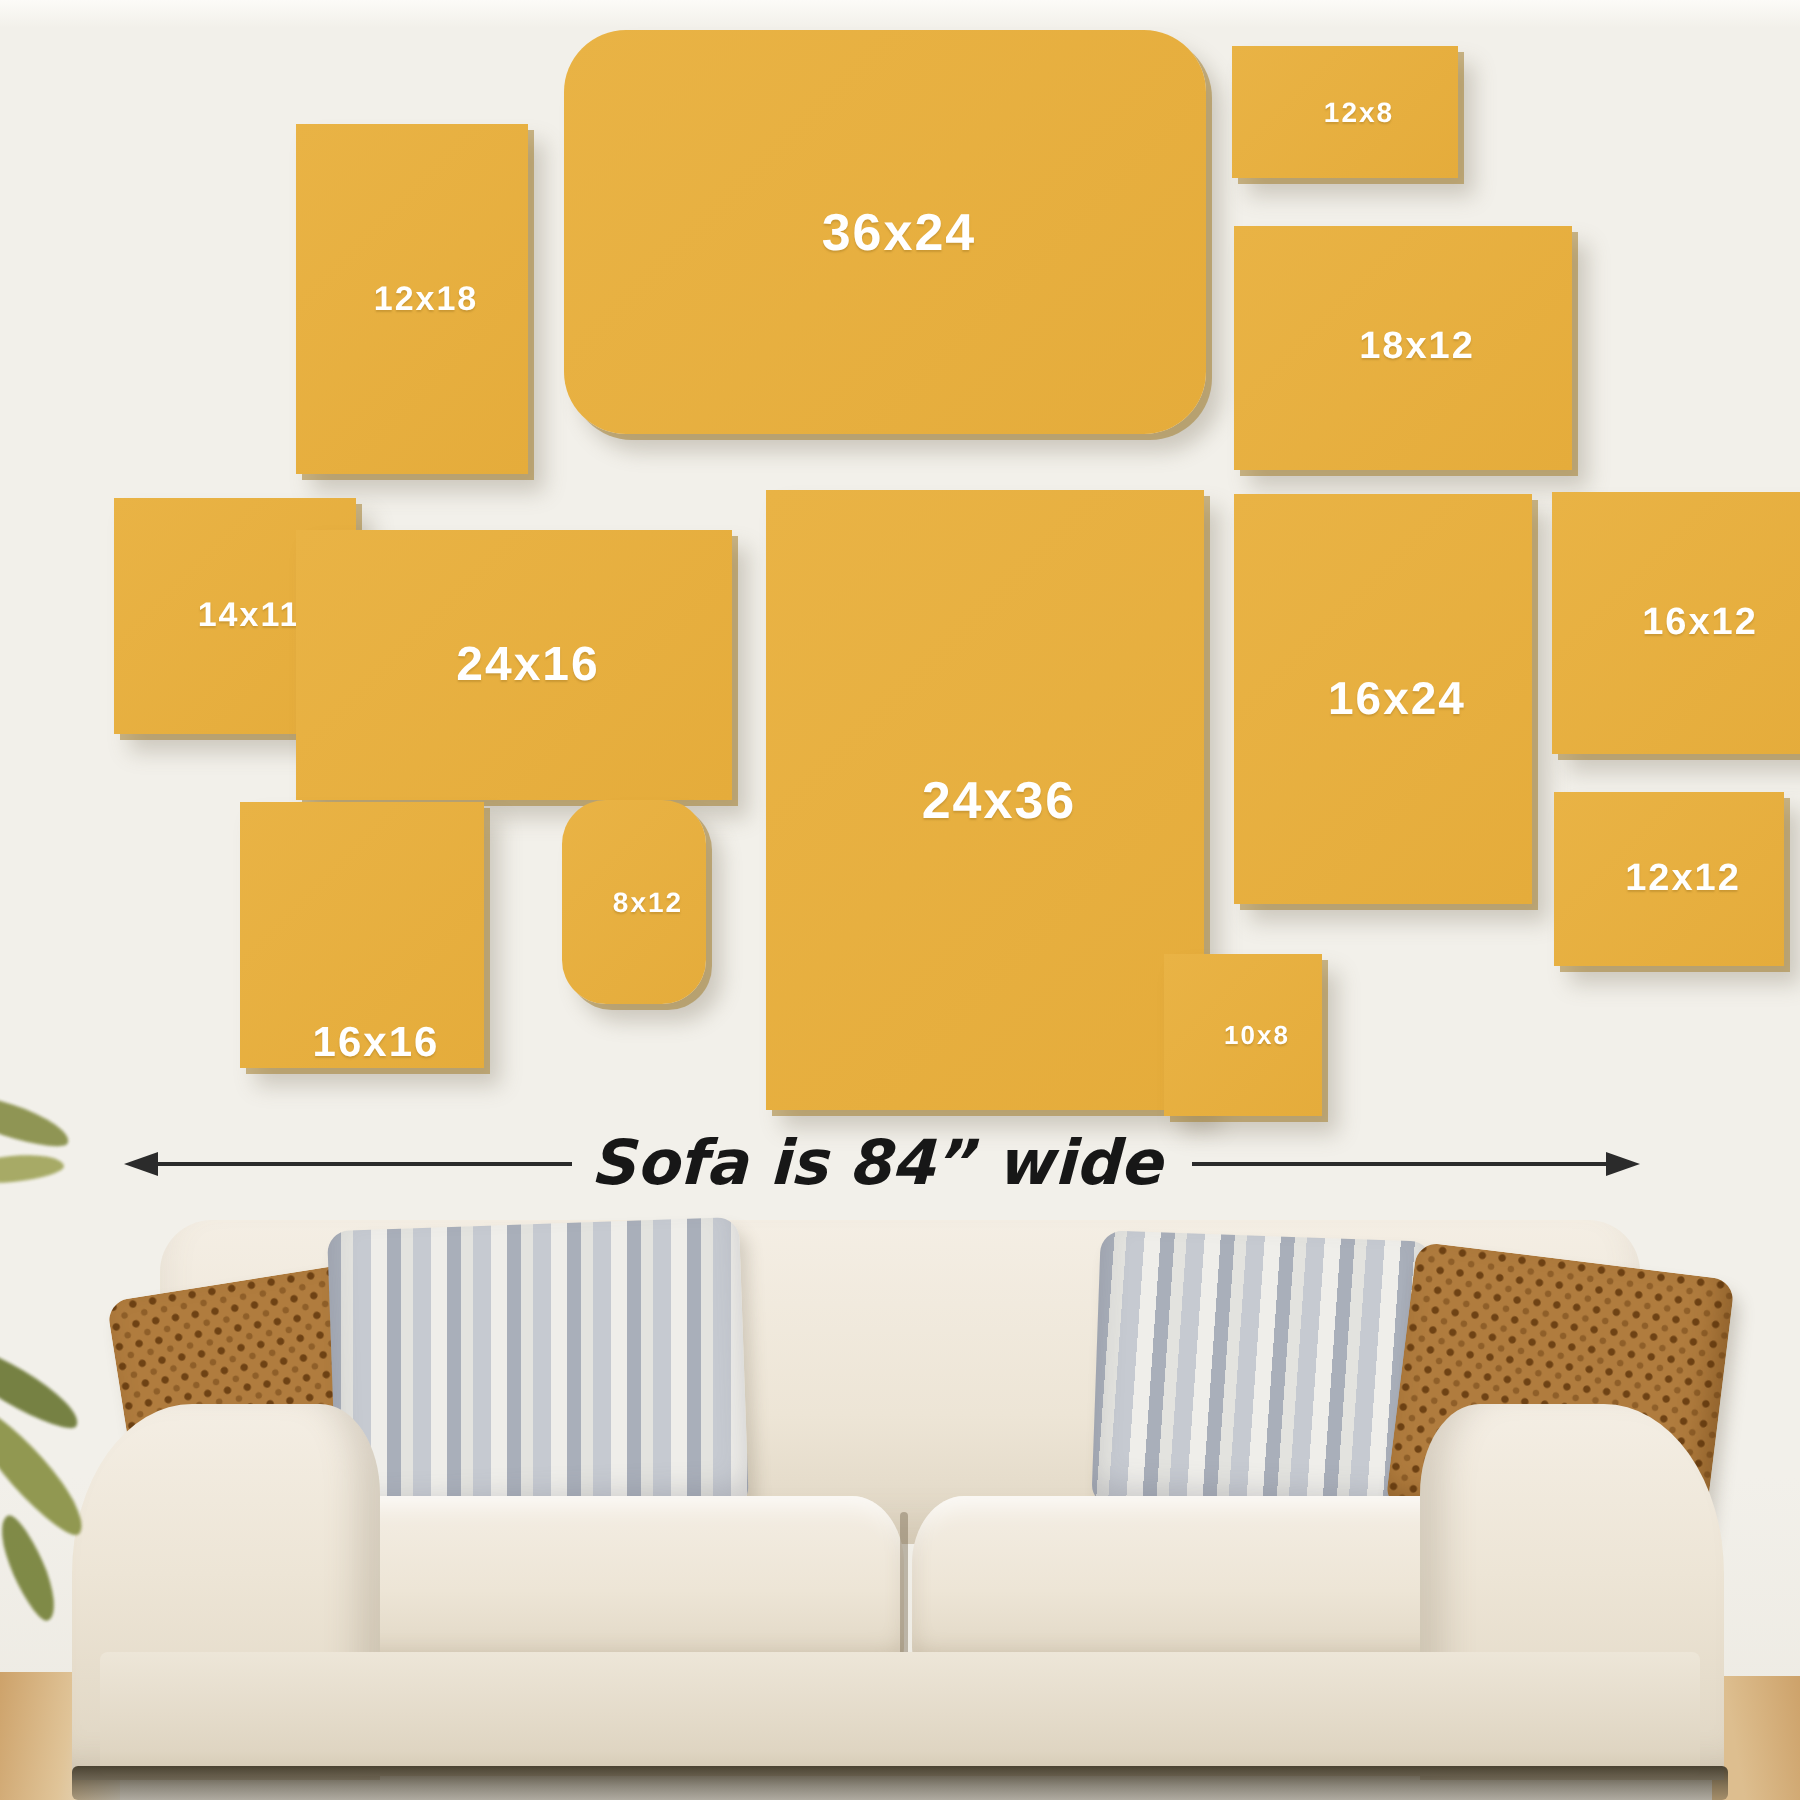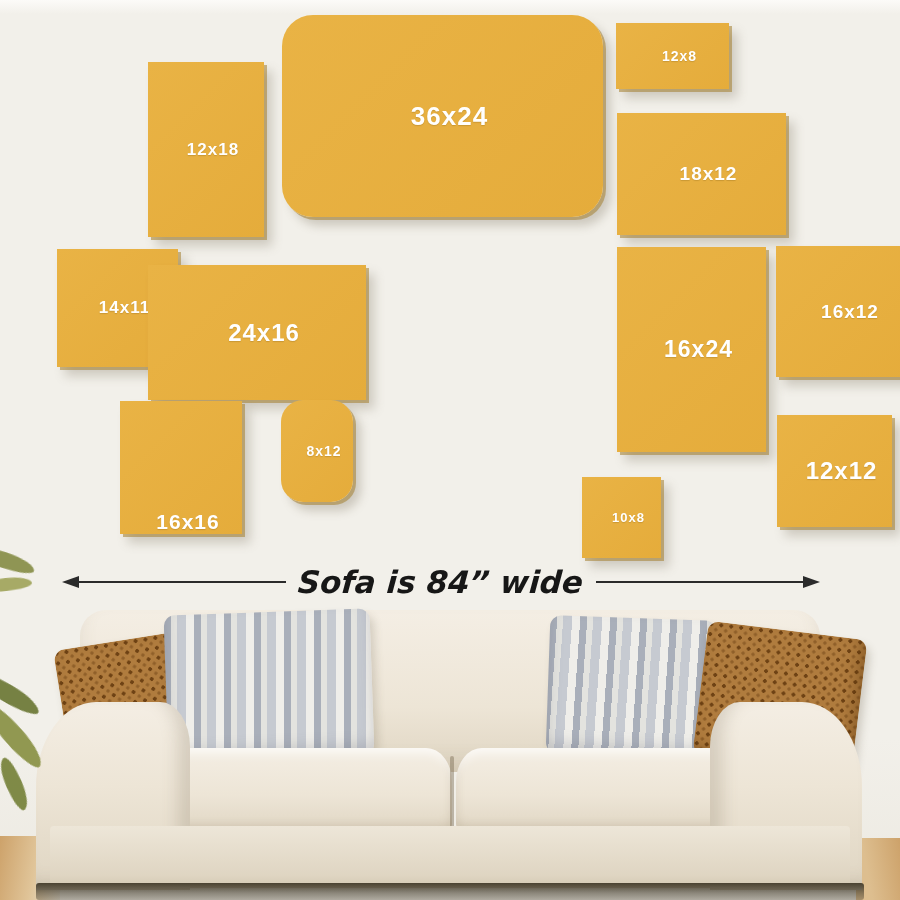--- a/index.html
+++ b/index.html
@@ -96,36 +96,39 @@
       </div>
       <div class="frame" style="left: 617px; top: 113px; width: 155px; height: 122px; font-size: 19px;">
         <span>18x12</span>
       </div>
       <div class="frame" style="left: 13px; top: 249px; width: 107px; height: 118px; font-size: 17px; margin-left: 44px;">
         <span>14x11</span>
       </div>
       <div class="frame" style="left: 148px; top: 245px; width: 204px; height: 135px; font-size: 24px; margin-top: 20px;">
         <span>24x16</span>
       </div>
+      <div class="frame" style="left: 383px; top: 245px; width: 205px; height: 310px; font-size: 26px;">
+        <span>24x36</span>
+      </div>
       <div class="frame" style="left: 617px; top: 247px; width: 135px; height: 205px; font-size: 23px;">
         <span>16x24</span>
       </div>
       <div class="frame" style="left: 776px; top: 246px; width: 120px; height: 131px; font-size: 19px;">
         <span>16x12</span>
       </div>
       <div class="frame" style="left: 120px; top: 401px; width: 108px; height: 133px; font-size: 21px; align-items: flex-end;">
         <span>16x16</span>
       </div>
       <div class="frame" style="left: 281px; top: 400px; width: 58px; height: 102px; font-size: 14px; border-radius: 22px;">
         <span>8x12</span>
       </div>
       <div class="frame" style="left: 582px; top: 477px; width: 65px; height: 81px; font-size: 13px;">
         <span>10x8</span>
       </div>
-      <div class="frame" style="left: 777px; top: 415px; width: 101px; height: 112px; font-size: 24px;">
+      <div class="frame" style="left: 777px; top: 396px; width: 101px; height: 87px; font-size: 19px;">
         <span>12x12</span>
       </div>
     </div>
 
   <div class="dim-row">
     <span class="ah left"></span>
     <span class="dim-line"></span>
     <span class="dim-text">Sofa is 84” wide</span>
     <span class="dim-line"></span>
     <span class="ah right"></span>

